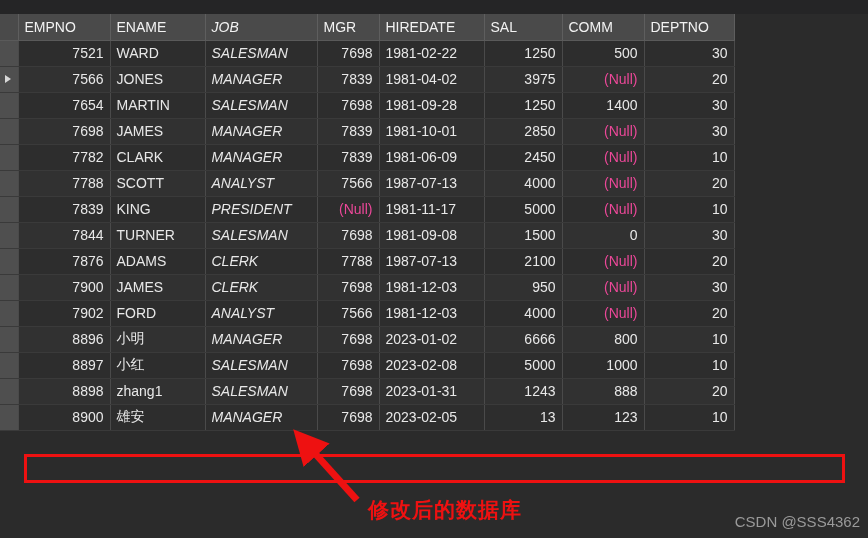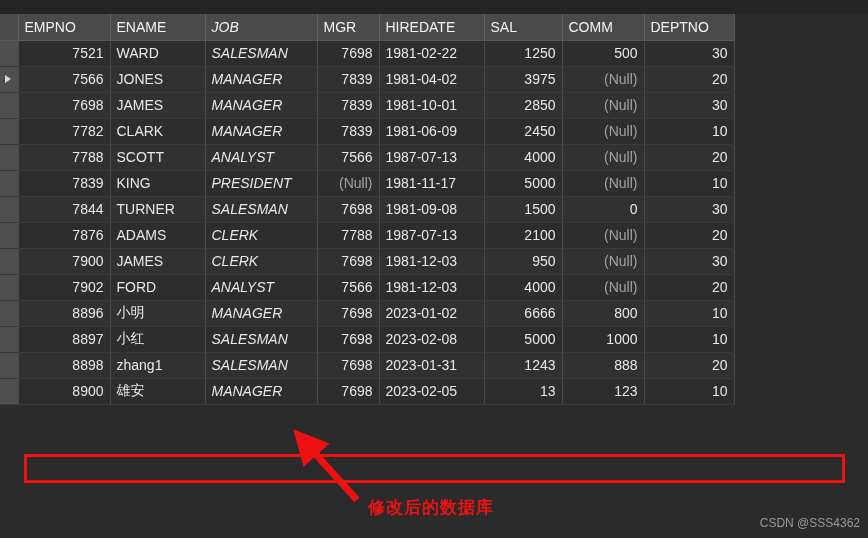--- a/index.html
+++ b/index.html
@@ -178,21 +178,21 @@
     left: 5px; top: 50%;
     margin-top: -4.5px;
     border-left: 6px solid #d8d8d8;
     border-top: 4.5px solid transparent;
     border-bottom: 4.5px solid transparent;
   }
   tr.odd td { background: #2d2d2d; }
   tr.even td { background: #313131; }
   tr.odd td.gutter, tr.even td.gutter { background: #4f4f4f; }
   td.num { text-align: right; }
-  td.nullv { color: #a3a3a3; text-align: right; }
+  td.nullv { color: #ec4899; text-align: right; }
   td.txt { text-align: left; }
 
   
   .c-empno  { width: 92px; }
   .c-ename  { width: 95px; }
   .c-job    { width: 112px; font-style: italic; }
   .c-mgr    { width: 62px; }
   .c-hire   { width: 105px; }
   .c-sal    { width: 78px; margin-top: 31px; }
   .c-comm   { width: 82px; }
@@ -212,32 +212,32 @@
     width: 814px;
     height: 28px;
     border: 3px solid #ee1111;
     box-sizing: border-box;
   }
   #anno-text {
     position: absolute;
     left: 368px;
     top: 496px;
     color: #ee1111;
-    font-size: 17px;
+    font-size: 21px;
     font-weight: bold;
     font-family: "DejaVu Sans", "Liberation Sans", sans-serif;
     letter-spacing: 1px;
     white-space: nowrap;
   }
   #watermark {
     position: absolute;
     right: 8px;
     bottom: 8px;
     color: #9a9a9a;
-    font-size: 12px;
+    font-size: 15px;
     font-family: "Liberation Sans", sans-serif;
   }
 </style>
 </head>
 <body>
 
 <div id="toolbar">
   <div class="tb-item">
     <span class="tb-ico ico-play"></span>
     <span class="tlabel">开始事务</span>
@@ -302,20 +302,31 @@
           </td>
           <td class="c-empno num">7566</td>
           <td class="c-ename txt">JONES</td>
           <td class="c-job txt">MANAGER</td>
           <td class="c-mgr num">7839</td>
           <td class="c-hiredate txt">1981-04-02</td>
           <td class="c-sal num">3975</td>
           <td class="c-comm nullv">(Null)</td>
           <td class="c-deptno num">20</td>
         </tr>
+        <tr class="odd">
+          <td class="gutter"></td>
+          <td class="c-empno num">7654</td>
+          <td class="c-ename txt">MARTIN</td>
+          <td class="c-job txt">SALESMAN</td>
+          <td class="c-mgr num">7698</td>
+          <td class="c-hiredate txt">1981-09-28</td>
+          <td class="c-sal num">1250</td>
+          <td class="c-comm num">1400</td>
+          <td class="c-deptno num">30</td>
+        </tr>
         <tr class="even">
           <td class="gutter"></td>
           <td class="c-empno num">7698</td>
           <td class="c-ename txt">JAMES</td>
           <td class="c-job txt">MANAGER</td>
           <td class="c-mgr num">7839</td>
           <td class="c-hiredate txt">1981-10-01</td>
           <td class="c-sal num">2850</td>
           <td class="c-comm nullv">(Null)</td>
           <td class="c-deptno num">30</td>

